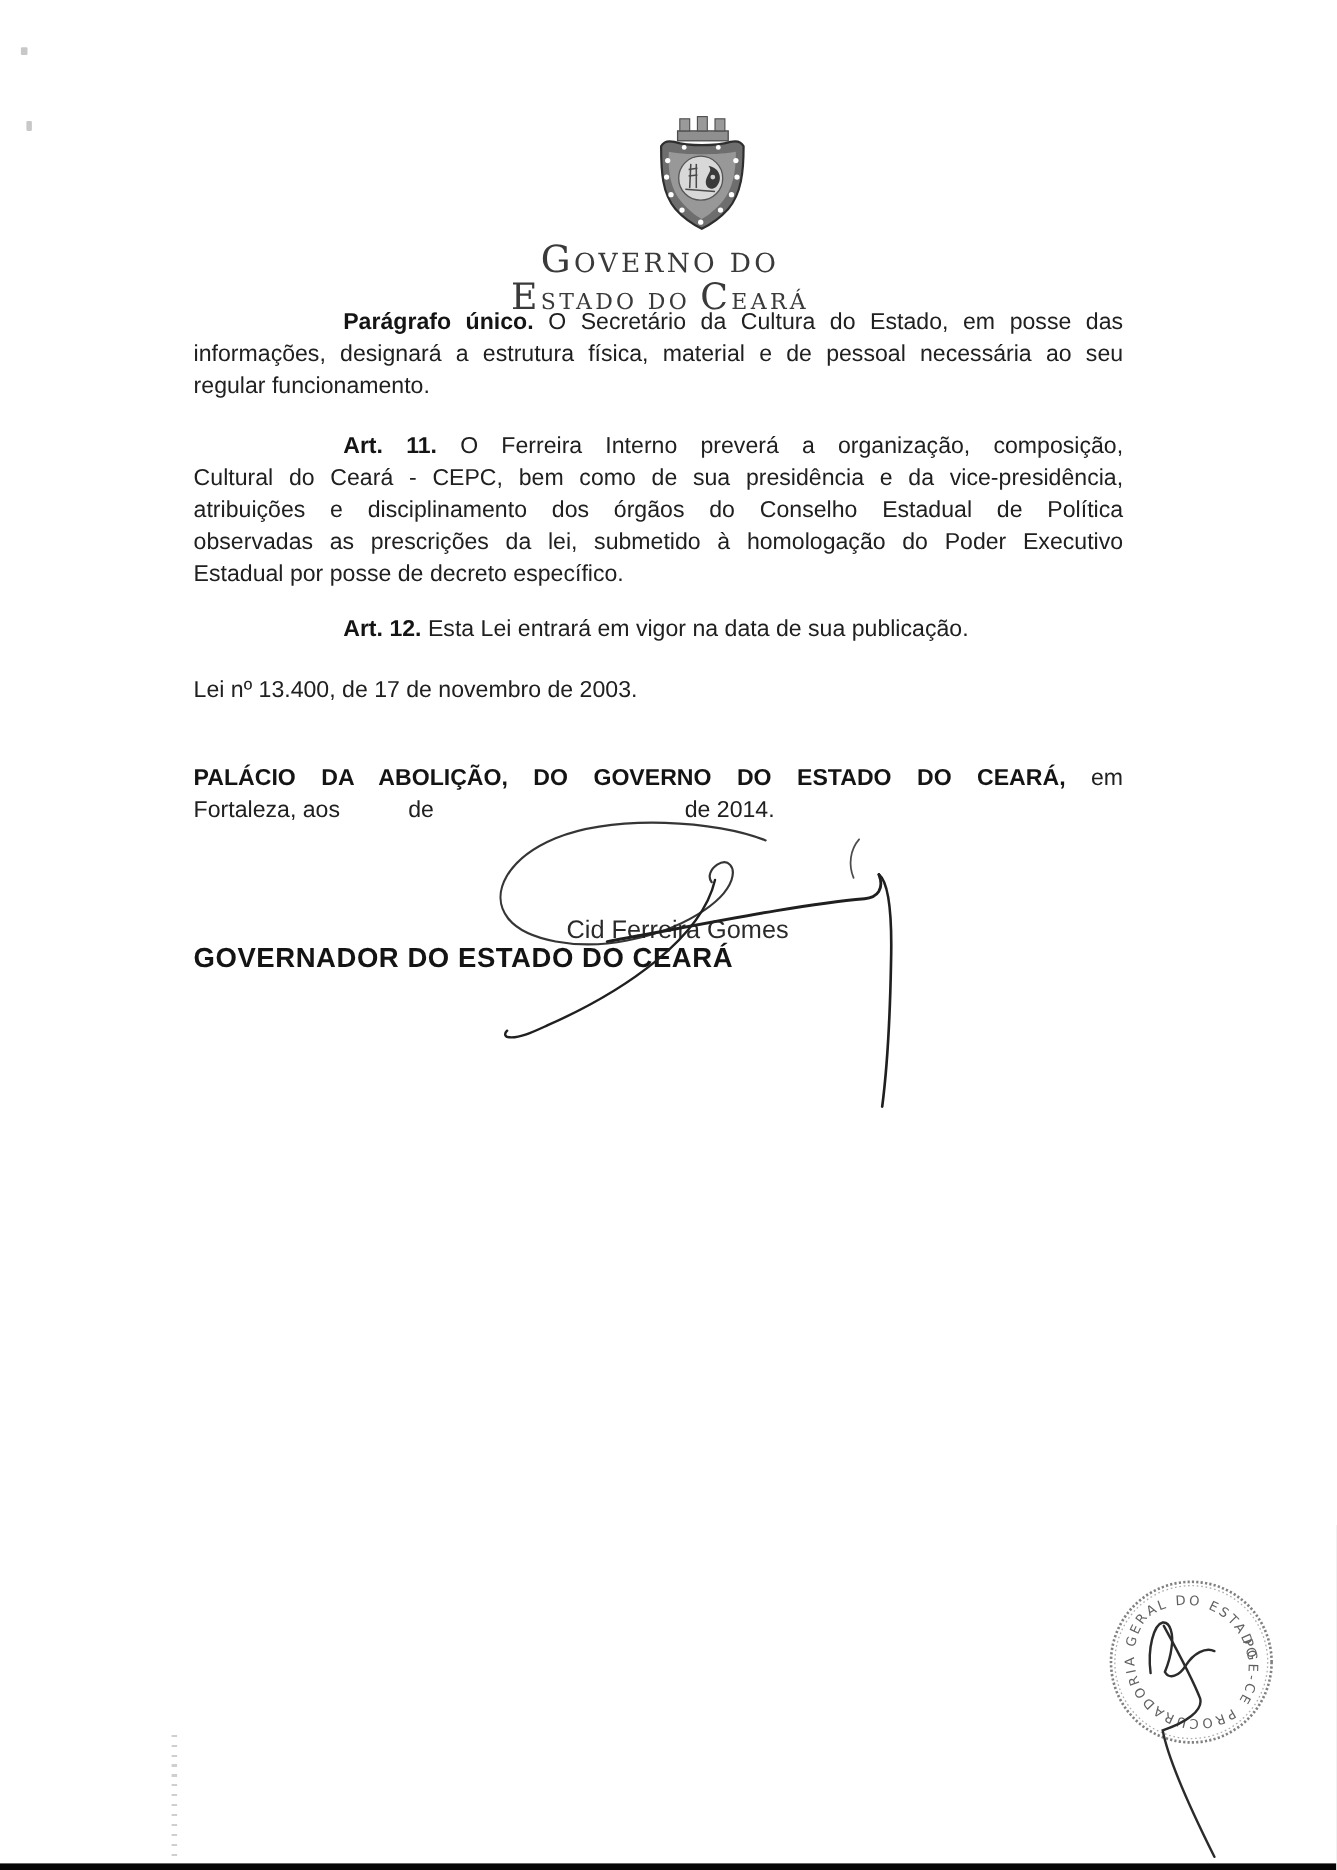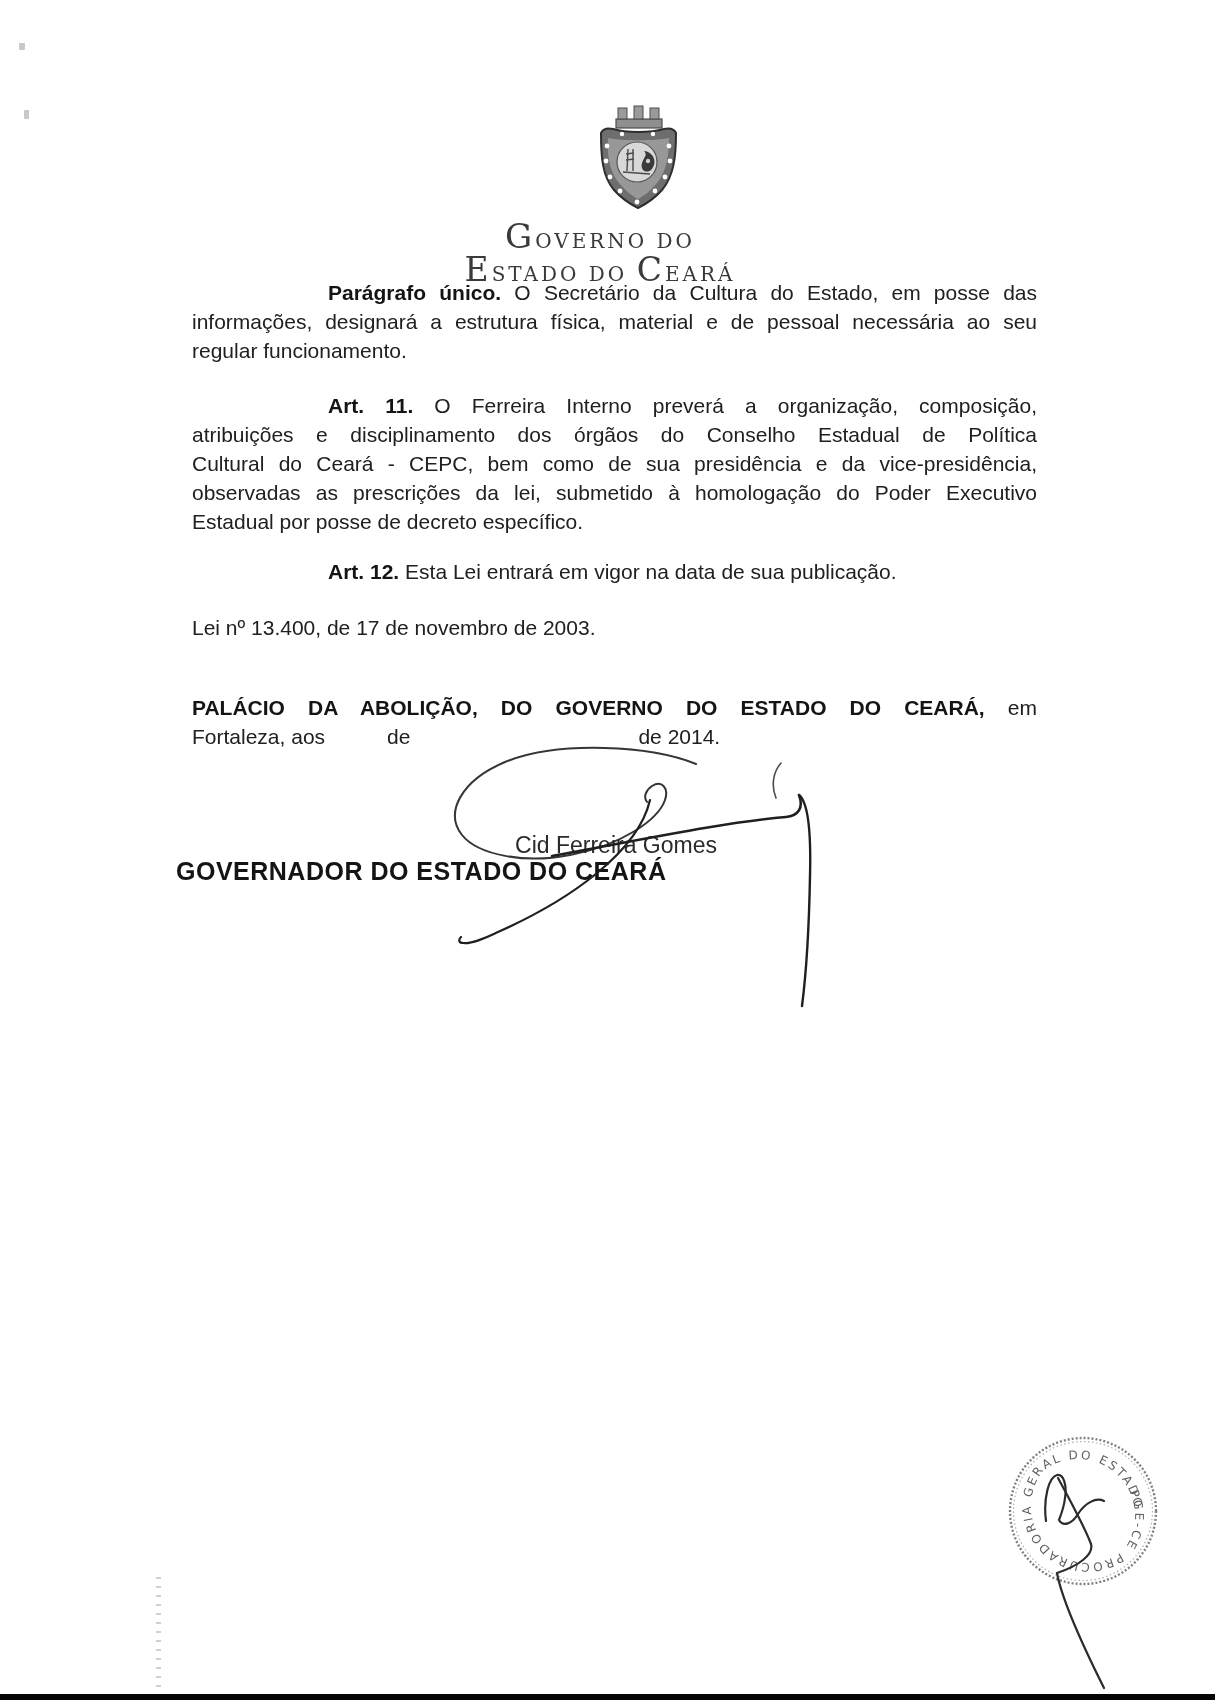--- a/index.html
+++ b/index.html
@@ -1,26 +1,26 @@
 <!DOCTYPE html>
 <html><head>
 <meta charset="utf-8">
 <style>
   html,body{margin:0;padding:0;background:#e8e8e8;}
   .page{position:relative;width:1215px;height:1700px;background:#ffffff;overflow:hidden;
         font-family:"Liberation Sans",sans-serif;color:#202020;}
   
   .org{position:absolute;left:0;width:1200px;text-align:center;
        font-family:"DejaVu Serif",serif;color:#3a3a3a;letter-spacing:3px;white-space:nowrap;}
-  .org .sm{font-size:20px;}
+  .org .sm{font-size:24px;}
   .org .bg{font-size:34px;}
   #org2 .sm{font-size:20px;}
   #org2 .bg{font-size:33px;}
   
-  .par{position:absolute;left:192px;width:845px;}
+  .par{position:absolute;left:176px;width:845px;}
   .ln{font-size:21px;line-height:29px;text-align:justify;text-align-last:justify;}
   .ln.nj{text-align:left;text-align-last:left;}
   .b{font-weight:bold;color:#141414;}
   .gap{display:inline-block;height:1px;}
   
   .sig-name{position:absolute;left:176px;width:880px;top:832px;text-align:center;
             font-size:23px;color:#2a2a2a;}
   .sig-title{position:absolute;left:176px;width:880px;top:857px;text-align:left;
              font-size:25px;font-weight:bold;letter-spacing:.5px;color:#141414;}
   .overlay{position:absolute;left:0;top:0;pointer-events:none;}
@@ -82,22 +82,22 @@
   <div id="org2" class="org" style="top:250px;"><span class="bg">E</span><span class="sm">STADO DO </span><span class="bg">C</span><span class="sm">EARÁ</span></div>
 
   <div id="doc-body">
       <div class="par" style="top: 278px;">
         <div class="ln" style="padding-left: 136px;"><span class="b">Parágrafo único.</span><span> O Secretário da Cultura do Estado, em posse das</span></div>
         <div class="ln"><span>informações, designará a estrutura física, material e de pessoal necessária ao seu</span></div>
         <div class="ln nj"><span>regular funcionamento.</span></div>
       </div>
       <div class="par" style="top: 391px;">
         <div class="ln" style="padding-left: 136px;"><span class="b">Art. 11.</span><span> O Ferreira Interno preverá a organização, composição,</span></div>
+        <div class="ln"><span>Cultural do Ceará - CEPC, bem como de sua presidência e da vice-presidência,</span></div>
         <div class="ln"><span>atribuições e disciplinamento dos órgãos do Conselho Estadual de Política</span></div>
-        <div class="ln"><span>Cultural do Ceará - CEPC, bem como de sua presidência e da vice-presidência,</span></div>
         <div class="ln"><span>observadas as prescrições da lei, submetido à homologação do Poder Executivo</span></div>
         <div class="ln nj"><span>Estadual por posse de decreto específico.</span></div>
       </div>
       <div class="par" style="top: 557px;">
         <div class="ln nj" style="padding-left: 136px;"><span class="b">Art. 12.</span><span> Esta Lei entrará em vigor na data de sua publicação.</span></div>
       </div>
       <div class="par" style="top: 613px;">
         <div class="ln nj"><span>Lei nº 13.400, de 17 de novembro de 2003.</span></div>
       </div>
       <div class="par" style="top: 693px;">

